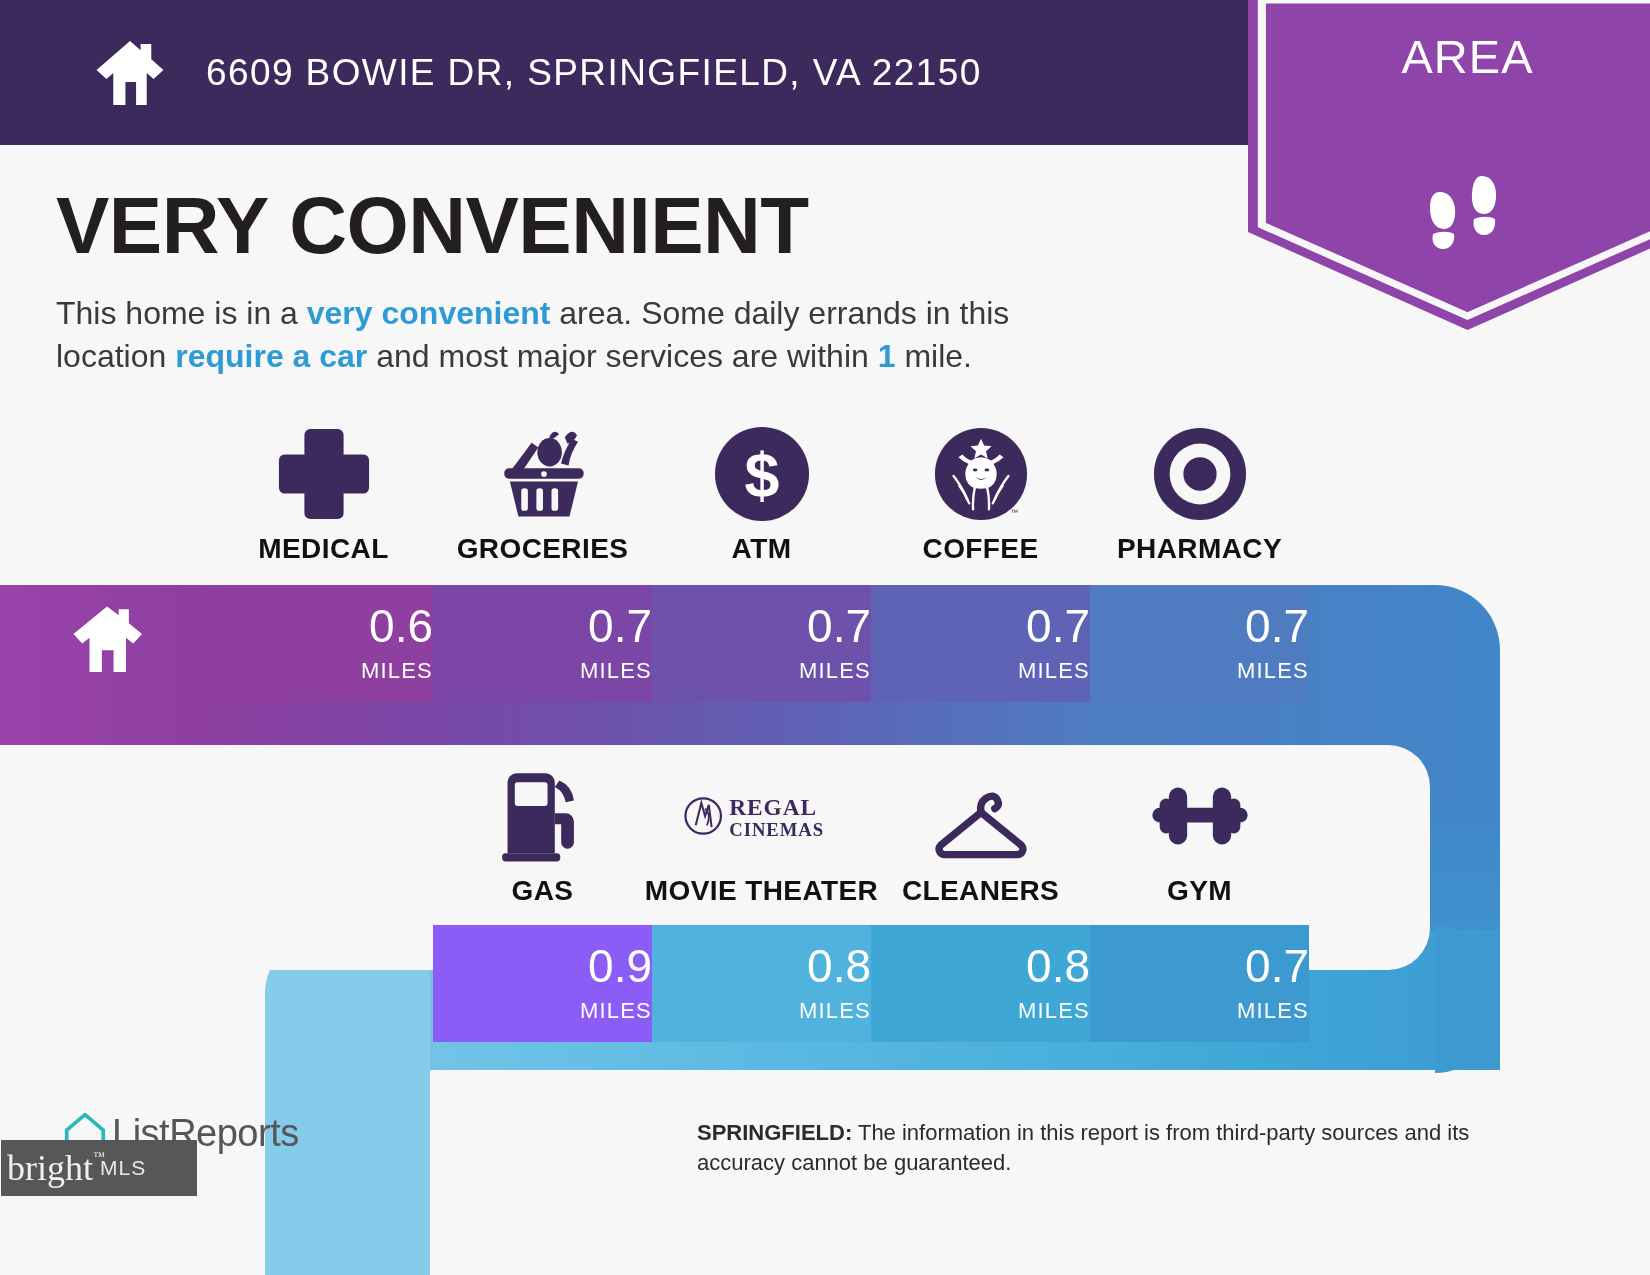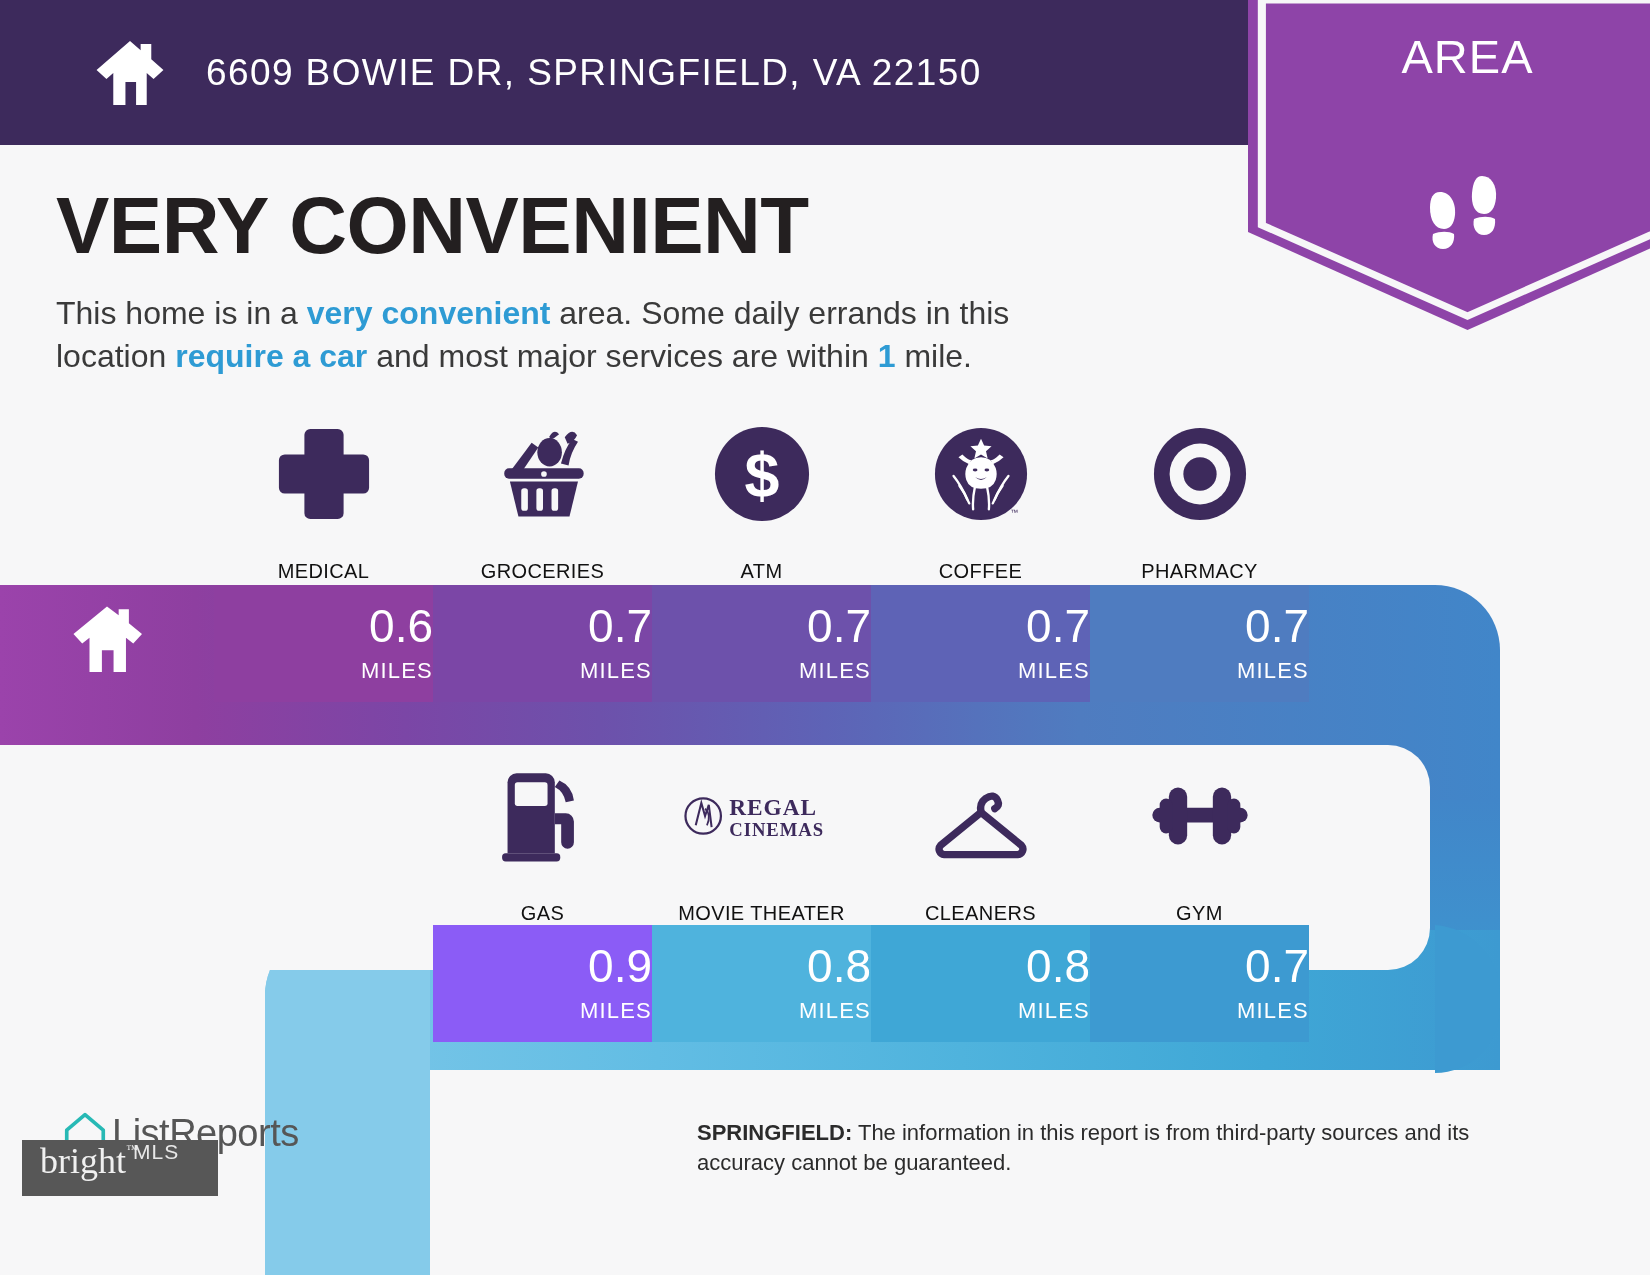--- a/index.html
+++ b/index.html
@@ -67,21 +67,21 @@
   
   .icon-row { position:absolute; z-index:20; display:flex; }
   #icon-row-1 { left:214px; top:418px; }
   #icon-row-2 { left:433px; top:760px; }
   .icon-cell {
     width:219px; display:flex; flex-direction:column;
     align-items:center; justify-content:flex-end;
   }
   .icon-art { height:112px; display:flex; align-items:center; justify-content:center; }
   .icon-label {
-    margin-top:30px; font-size:20px; font-weight:400;
+    margin-top:3px; font-size:28px; font-weight:700;
     color:#111; letter-spacing:0.4px; white-space:nowrap;
   }
 
   
   .value-row { position:absolute; z-index:22; display:flex; }
   #value-row-1 { left:214px; top:585px; }
   #value-row-2 { left:433px; top:925px; }
   .value-cell {
     width:219px; height:117px; display:flex; flex-direction:column;
     align-items:flex-end; justify-content:center; color:#fff;
@@ -94,23 +94,23 @@
     position:absolute; left:70px; top:602px; width:74px; height:70px; z-index:22;
   }
 
   
   #listreports-logo {
     position:absolute; left:62px; top:1110px; z-index:30;
     display:flex; align-items:center; gap:4px;
   }
   #lr-text { font-size:38px; color:#565656; letter-spacing:-0.5px; }
   #bright-mls {
-    position:absolute; left:22px; top:1140px; z-index:32;
+    position:absolute; left:1px; top:1140px; z-index:32;
     width:196px; height:56px; background:#575757;
-    display:flex; align-items:flex-start; gap:7px; padding-left:18px;
+    display:flex; align-items:center; gap:7px; padding-left:6px;
   }
   #bright-word { font-family:"Liberation Serif", serif; font-size:36px; color:#f0f0f0; position:relative; }
   #bright-tm { font-size:12px; color:#f0f0f0; position:absolute; top:2px; right:-12px; }
   #mls-word { font-size:21px; color:#e8e8e8; letter-spacing:1px; margin-left:0; }
 
   #disclaimer {
     position:absolute; left:697px; top:1118px; width:820px; z-index:30;
     font-size:22px; line-height:1.35; color:#2b2b2b;
   }
   #disclaimer b { font-weight:700; }

